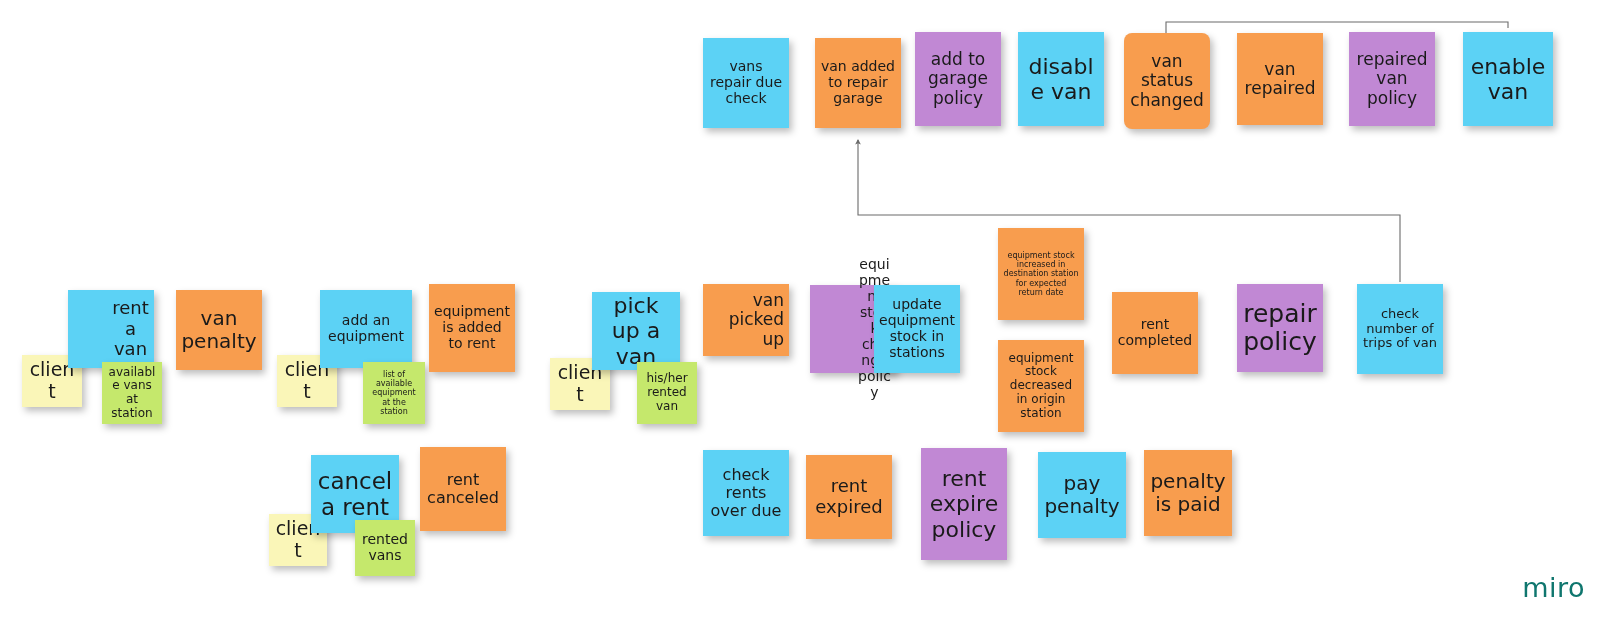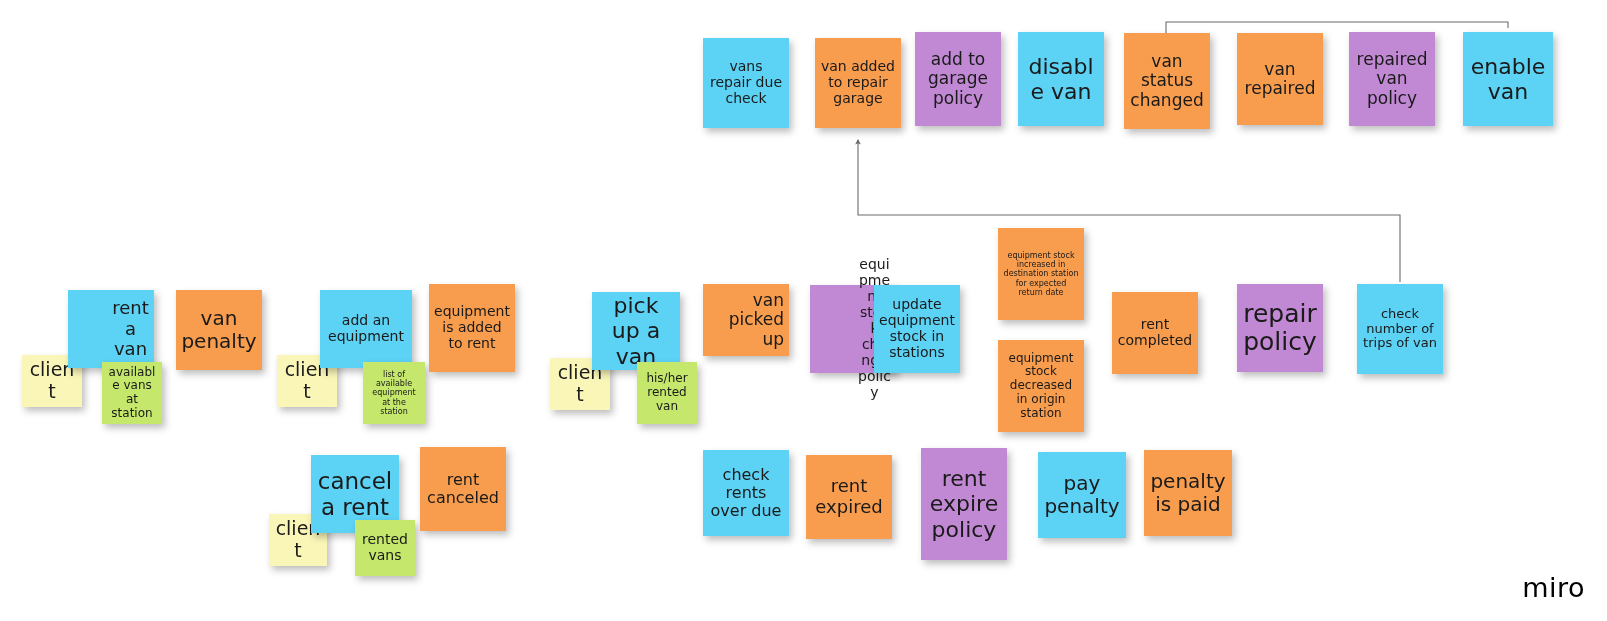--- a/index.html
+++ b/index.html
@@ -53,21 +53,21 @@
     pointer-events: none;
   }
   
   #watermark {
     position: absolute;
     right: 22px;
     bottom: 18px;
     font-family: "DejaVu Sans", sans-serif;
     font-size: 27px;
     letter-spacing: 0.5px;
-    color: #000000;
+    color: #0f766e;
     font-weight: 400;
     user-select: none;
   }
 </style>
 </head>
 <body>
 
 <div id="board">
 
   <svg id="arrows" viewBox="0 0 1607 621" width="1607" height="621" aria-hidden="true">
@@ -88,21 +88,21 @@
       </div>
       <div class="note c-orange" style="left: 815px; top: 38px; width: 86px; height: 90px; font-size: 14px;">
         <span class="txt">van added to repair garage</span>
       </div>
       <div class="note c-purple" style="left: 915px; top: 32px; width: 86px; height: 94px; font-size: 17px;">
         <span class="txt">add to garage policy</span>
       </div>
       <div class="note c-blue" style="left: 1018px; top: 32px; width: 86px; height: 94px; font-size: 22px;">
         <span class="txt">disable van</span>
       </div>
-      <div class="note c-orange" style="left: 1124px; top: 33px; width: 86px; height: 96px; font-size: 17px;">
+      <div class="note c-orange" style="left: 1124px; top: 33px; width: 86px; height: 96px; font-size: 17px; border-radius: 8px;">
         <span class="txt">van status changed</span>
       </div>
       <div class="note c-orange" style="left: 1237px; top: 33px; width: 86px; height: 92px; font-size: 17px;">
         <span class="txt">van repaired</span>
       </div>
       <div class="note c-purple" style="left: 1349px; top: 32px; width: 86px; height: 94px; font-size: 17px;">
         <span class="txt">repaired van policy</span>
       </div>
       <div class="note c-blue" style="left: 1463px; top: 32px; width: 90px; height: 94px; font-size: 22px;">
         <span class="txt">enable van</span>

